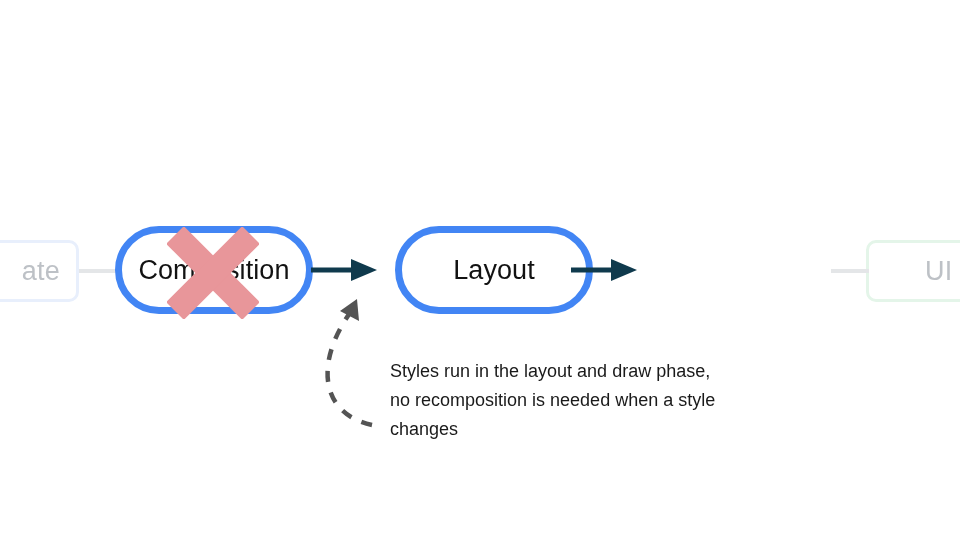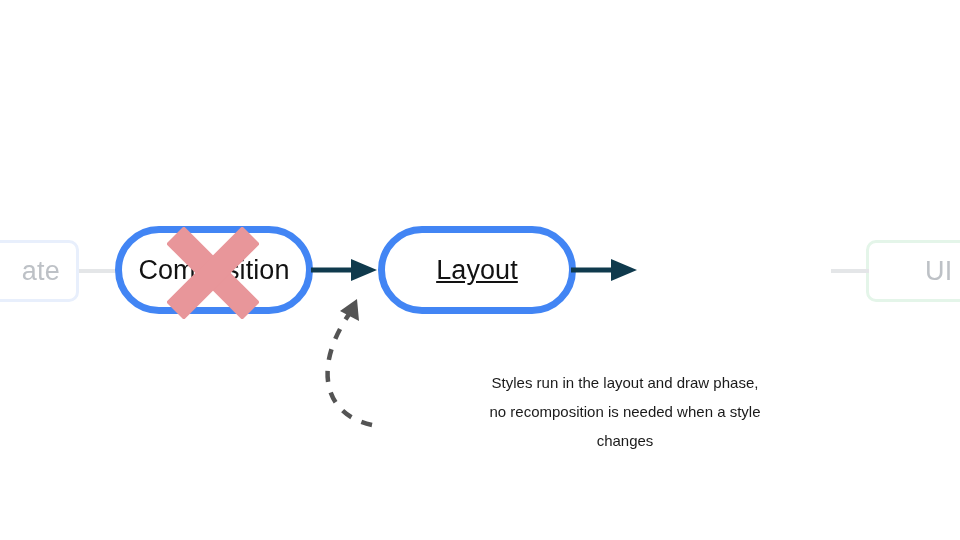--- a/index.html
+++ b/index.html
@@ -11,21 +11,20 @@
     width: 960px;
     height: 540px;
     font-family: "Liberation Sans", sans-serif;
     overflow: hidden;
   }
   #stage {
     position: relative;
     width: 960px;
     height: 480px;
     background: #ffffff;
-    text-align: center;
   }
 
   
   .faded-box {
     position: absolute;
     box-sizing: border-box;
     border-radius: 10px;
     background: #ffffff;
     display: flex;
     align-items: center;
@@ -73,21 +72,21 @@
     border-radius: 44px;
     background: #ffffff;
     display: flex;
     align-items: center;
     justify-content: center;
     font-size: 27px;
     color: #121212;
     letter-spacing: .1px;
   }
   #pill-composition { left: 115px; }
-  #pill-layout      { left: 378px; text-decoration: underline; }
+  #pill-layout      { left: 395px; }
   #pill-drawing     { left: 635px; }
 
   
   .arrow {
     position: absolute;
     top: 255px;
     width: 66px;
     height: 30px;
   }
   #arrow-1 { left: 311px; }
@@ -108,23 +107,23 @@
     left: 300px;
     top: 290px;
     width: 100px;
     height: 150px;
   }
 
   
   #annotation {
     position: absolute;
     left: 390px;
-    top: 368px;
+    top: 357px;
     width: 470px;
-    font-size: 15px;
+    font-size: 18px;
     line-height: 29px;
     color: #1a1a1a;
     white-space: pre-line;
   }
 </style>
 </head>
 <body>
 
 <div id="stage">
 

